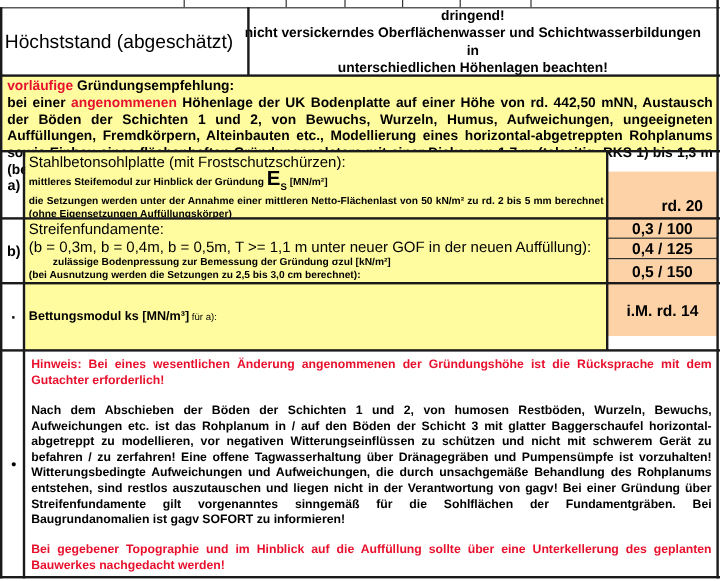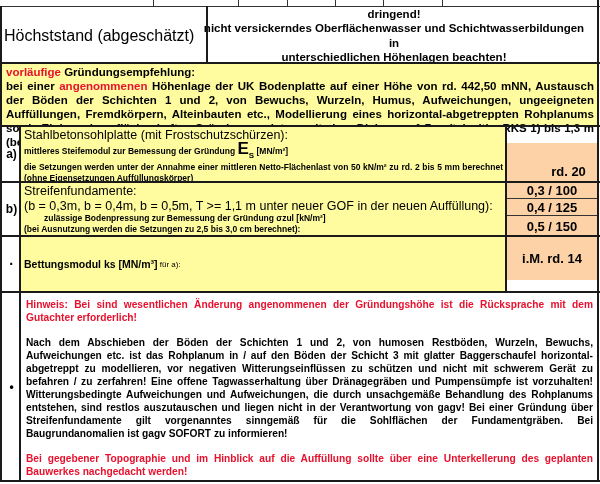--- a/index.html
+++ b/index.html
@@ -82,21 +82,21 @@
     <span>bei einer </span><span class="red">angenommenen</span><span> Höhenlage der UK Bodenplatte auf einer Höhe von rd. 442,50 mNN, Austausch der Böden der Schichten 1 und 2, von Bewuchs, Wurzeln, Humus, Aufweichungen, ungeeigneten Auffüllungen, Fremdkörpern, Alteinbauten etc., Modellierung eines horizontal-abgetreppten Rohplanums sowie Einbau eines flächenhaften Gründungspolsters mit einer Dicke von 1,7 m (talseitig, RKS 1) bis 1,3 m (bergseitig, RKS 2) unter UK Bodenplatte:</span>
   </div>
 </div>
 
 <div class="abs letter" style="top:126px;height:56px;">
   <span>a)</span>
 </div>
 <div class="abs sec-a yellow">
   <div class="title">Stahlbetonsohlplatte (mit Frostschutzschürzen):</div>
   <div class="small">
-    <span>mittleres Steifemodul zur Bemessung der Gründung </span><span class="es"><span>E</span><sub>S</sub></span><span> [MN/m²]</span>
+    <span>mittleres Steifemodul zur Hinblick der Gründung </span><span class="es"><span>E</span><sub>S</sub></span><span> [MN/m²]</span>
   </div>
   <div class="small-j">die Setzungen werden unter der Annahme einer mittleren Netto-Flächenlast von 50 kN/m² zu rd. 2 bis 5 mm berechnet (ohne Eigensetzungen Auffüllungskörper)</div>
 </div>
 <div class="abs val peach" style="top:143px;height:56px;padding-left:33px;">
   <span>rd. 20</span>
 </div>
 
 <div class="abs letter" style="top:182px;height:54px;">
   <span>b)</span>
 </div>
@@ -124,21 +124,21 @@
     <span style="font-size:8px;font-weight:normal;white-space:pre;"> für a):</span>
 </div>
 <div class="abs val peach" style="top:236px;height:44px;">
   <span>i.M. rd. 14</span>
 </div>
 
 <div class="abs letter" style="top:292px;height:189px;font-size:12px;">
   <span>•</span>
 </div>
 <div class="abs notes">
-  <p class="red">Hinweis: Bei sind wesentlichen Änderung angenommenen der Gründungshöhe ist die Rücksprache mit dem Gutachter erforderlich!</p>
+  <p class="red">Hinweis: Bei eines wesentlichen Änderung angenommenen der Gründungshöhe ist die Rücksprache mit dem Gutachter erforderlich!</p>
   <p>Nach dem Abschieben der Böden der Schichten 1 und 2, von humosen Restböden, Wurzeln, Bewuchs, Aufweichungen etc. ist das Rohplanum in / auf den Böden der Schicht 3 mit glatter Baggerschaufel horizontal-abgetreppt zu modellieren, vor negativen Witterungseinflüssen zu schützen und nicht mit schwerem Gerät zu befahren / zu zerfahren! Eine offene Tagwasserhaltung über Dränagegräben und Pumpensümpfe ist vorzuhalten! Witterungsbedingte Aufweichungen und Aufweichungen, die durch unsachgemäße Behandlung des Rohplanums entstehen, sind restlos auszutauschen und liegen nicht in der Verantwortung von gagv! Bei einer Gründung über Streifenfundamente gilt vorgenanntes sinngemäß für die Sohlflächen der Fundamentgräben. Bei Baugrundanomalien ist gagv SOFORT zu informieren!</p>
   <p class="red">Bei gegebener Topographie und im Hinblick auf die Auffüllung sollte über eine Unterkellerung des geplanten Bauwerkes nachgedacht werden!</p>
 </div>
 
 <div class="line-h" style="left:0;top:62px;width:600px;"></div>
 <div class="line-h" style="left:0;top:125px;width:600px;"></div>
 <div class="line-h" style="left:0;top:181px;width:600px;"></div>
 <div class="line-h" style="left:0;top:235px;width:600px;"></div>
 <div class="line-h" style="left:0;top:291px;width:600px;"></div>
 <div class="line-h" style="left:0;top:480px;width:600px;"></div>

